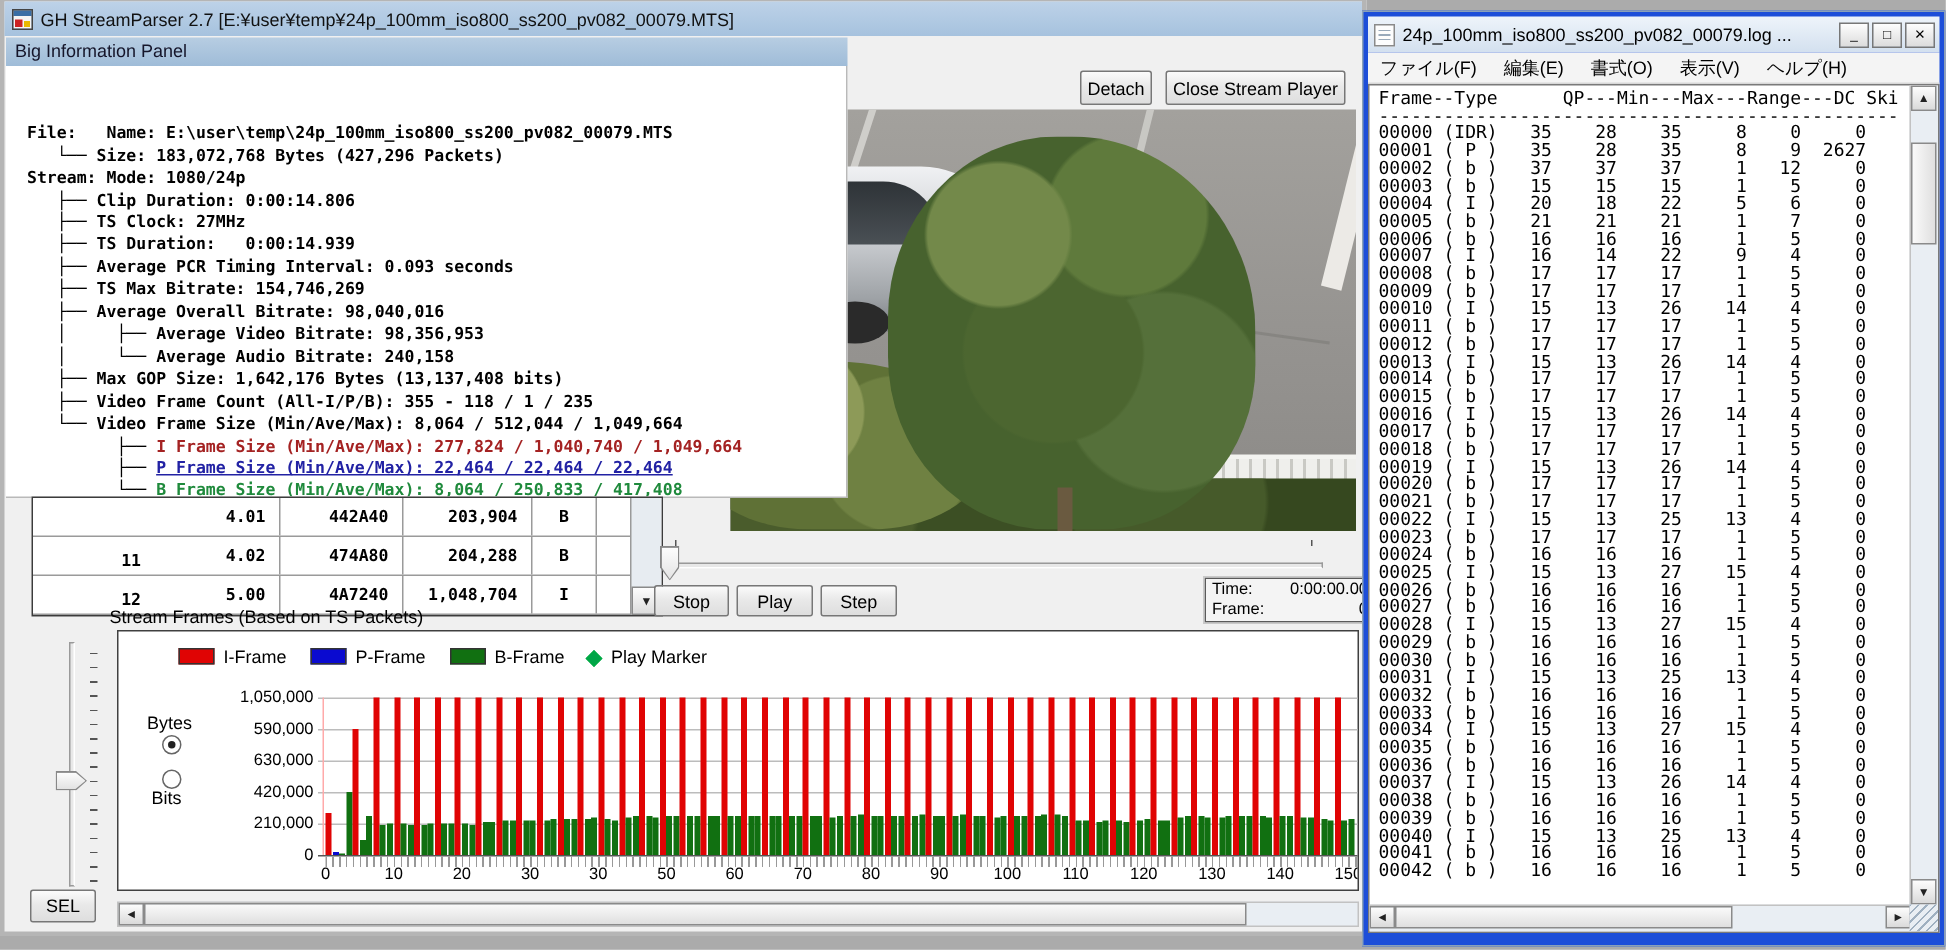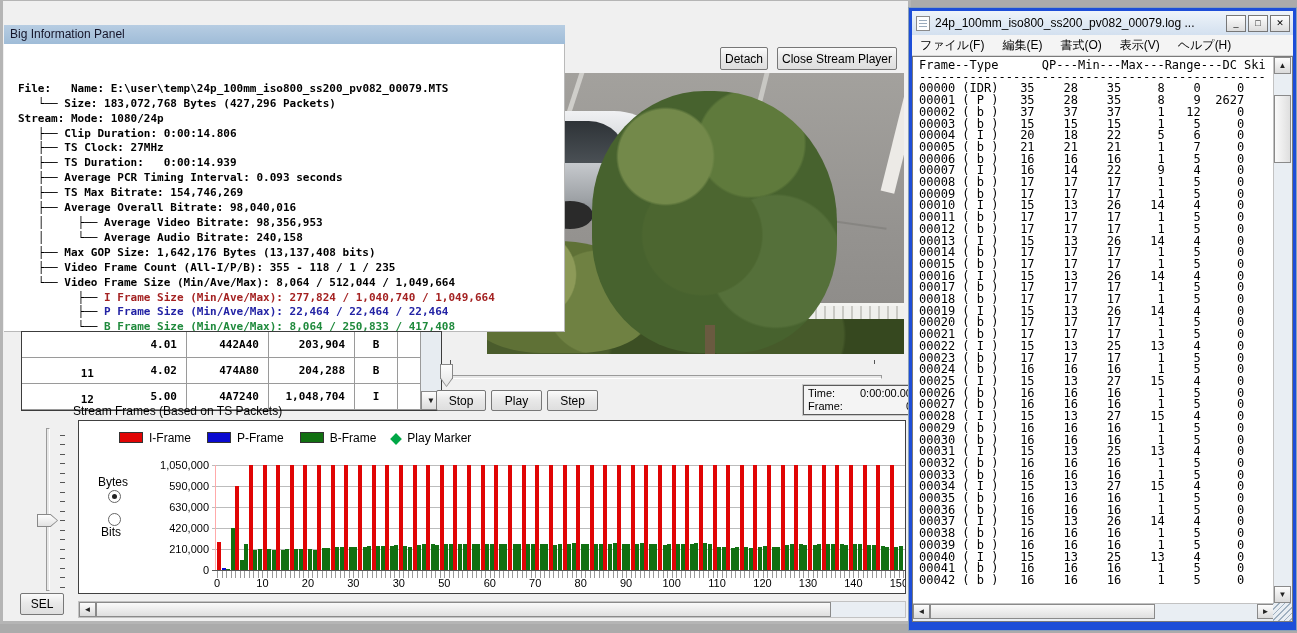--- a/index.html
+++ b/index.html
@@ -59,21 +59,21 @@
   
   .btn { position:absolute; font-size:12px; color:#000; text-align:center;
          background:linear-gradient(180deg,#fbfbfb,#e9e9e9 45%,#dedede);
          border:1px solid #777; border-radius:2px; cursor:default; }
 
   
   #info-panel { position:absolute; left:1px; top:43px; width:561px; height:288px; background:#ffffff;
                 border-right:1px solid #b9b9b9; border-bottom:1px solid #b9b9b9;
                 font-family:"DejaVu Sans Mono", monospace; font-size:11px; font-weight:bold;
                 line-height:14.9px; padding:8px 0 0 14px; white-space:pre; overflow:hidden; }
-  .il-k { color:#000; } .il-r { color:#a42222; } .il-b { color:#2222a4; } .il-g { color:#1f8a3c; }
+  .il-k { color:#000; } .il-r { color:#a42222; } .il-b { color:#2222a4;text-decoration:underline; } .il-g { color:#1f8a3c; }
 
   
   #frame-table { position:absolute; left:18px; top:330px; width:421px; height:80px; background:#fff;
                  border:1px solid #3c3c3c; overflow:hidden;
                  font-family:"DejaVu Sans Mono", monospace; font-size:11px; font-weight:bold; }
   .ft-row { display:flex; height:26px; line-height:25px; border-bottom:1px solid #9a9a9a; }
   .ft-cell { border-right:1px solid #9a9a9a; text-align:right; padding-right:9px; }
   .c0{width:82px;margin-top:29px;} .c1{width:83px;} .c2{width:82px;} .c3{width:86px;} .c4{width:43px; text-align:center; padding-right:0;}
   #ft-scroll { position:absolute; right:0; top:0; width:21px; height:78px; background:#e7ecf1; border-left:1px solid #9a9a9a;}
   .sb-btn { position:absolute; width:100%; height:19px; background:linear-gradient(180deg,#fdfdfd,#dcdcdc);
@@ -163,20 +163,24 @@
   #np-hscroll { position:absolute; left:0; bottom:0; width:361px; height:18px; background:#e9eef3; border-top:1px solid #c2c2c2; }
   #np-grip { position:absolute; right:0; bottom:0; width:19px; height:18px; background:#e9eef3;
              background-image:repeating-linear-gradient(135deg,#9fb0c0 0 1px,transparent 1px 4px); }
 </style>
 </head>
 <body>
 
 <div id="screen">
 
   <div id="main-window">
+    <div class="titlebar">
+      <span class="app-icon"></span>
+      <span>GH StreamParser 2.7 [E:¥user¥temp¥24p_100mm_iso800_ss200_pv082_00079.MTS]</span>
+    </div>
 
     <div id="big-info-header">Big Information Panel</div>
 
     <div id="video-frame">
       <div class="v-line1"></div>
       <div class="v-line2"></div>
       <div class="v-rail"></div>
       <div class="v-crack"></div>
       <div class="v-car-body"></div>
       <div class="v-car-win"></div>

